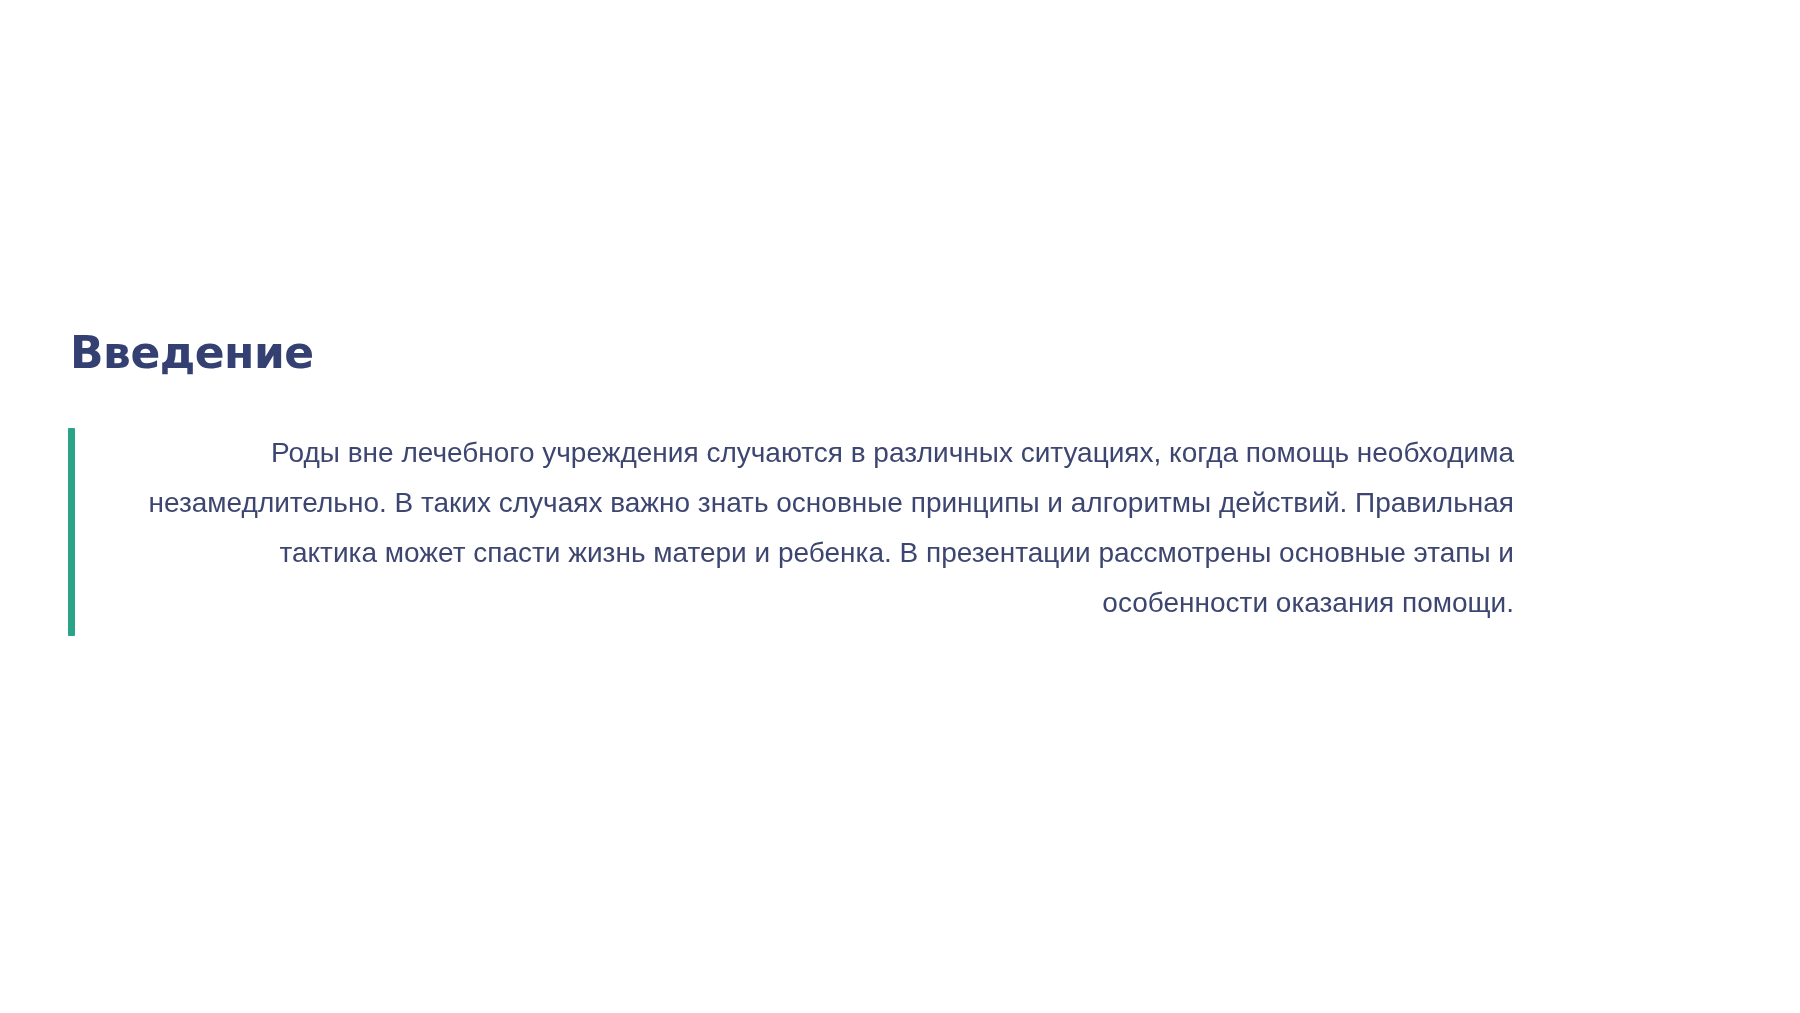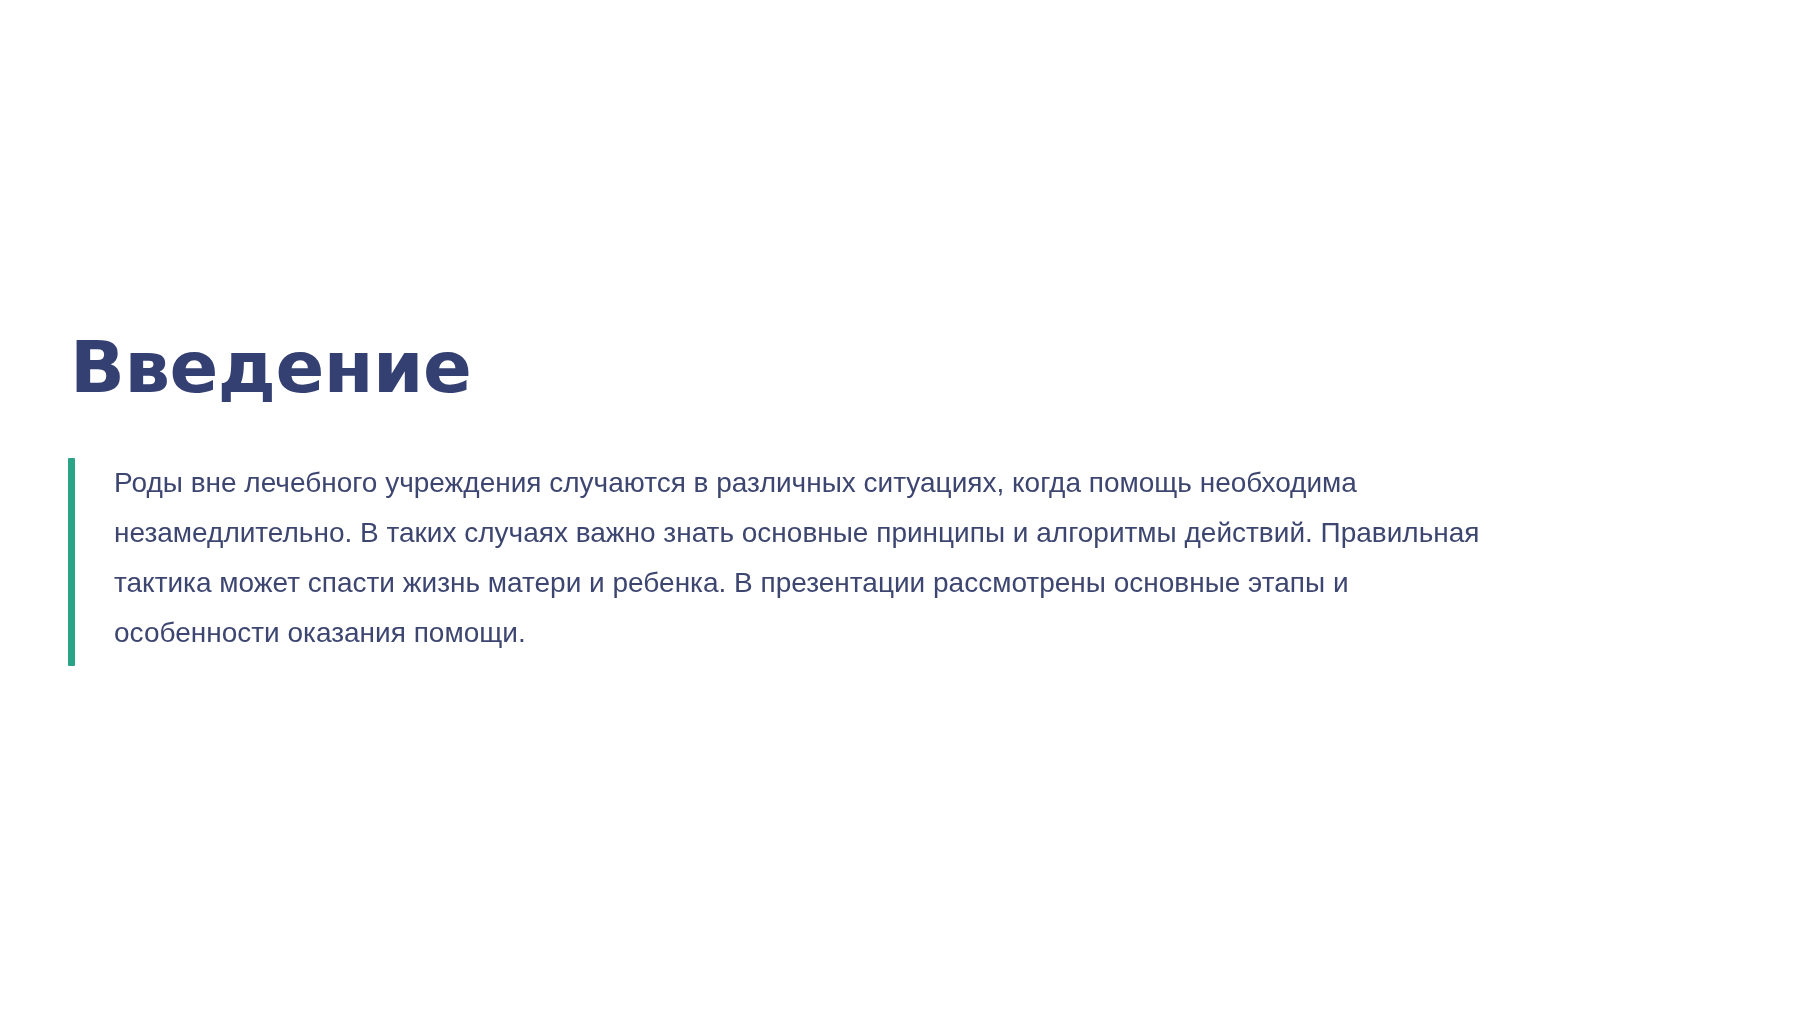--- a/index.html
+++ b/index.html
@@ -25,21 +25,21 @@
 
   .slide-content {
     position: absolute;
     left: 68px;
     top: 330px;
     width: 1680px;
   }
 
   .slide-title {
     font-family: "DejaVu Sans", "Liberation Sans", sans-serif;
-    font-size: 72px;
+    font-size: 44px;
     font-weight: 700;
     line-height: 1.05;
     letter-spacing: -0.5px;
     color: #343f72;
     margin: 0 0 52px 2px;
     white-space: nowrap;
   }
 
   .body-block {
     position: relative;
@@ -58,21 +58,21 @@
   }
 
   .body-text {
     margin: 0;
     font-family: "Liberation Sans", "DejaVu Sans", sans-serif;
     font-size: 28px;
     font-weight: 400;
     line-height: 50px;
     color: #3d4670;
     max-width: 1400px;
-    text-align: left;
+    text-align: right;
   }
 </style>
 </head>
 <body>
 
 <div class="slide">
 
   <div class="slide-content">
 
     <h1 class="slide-title">Введение</h1>

